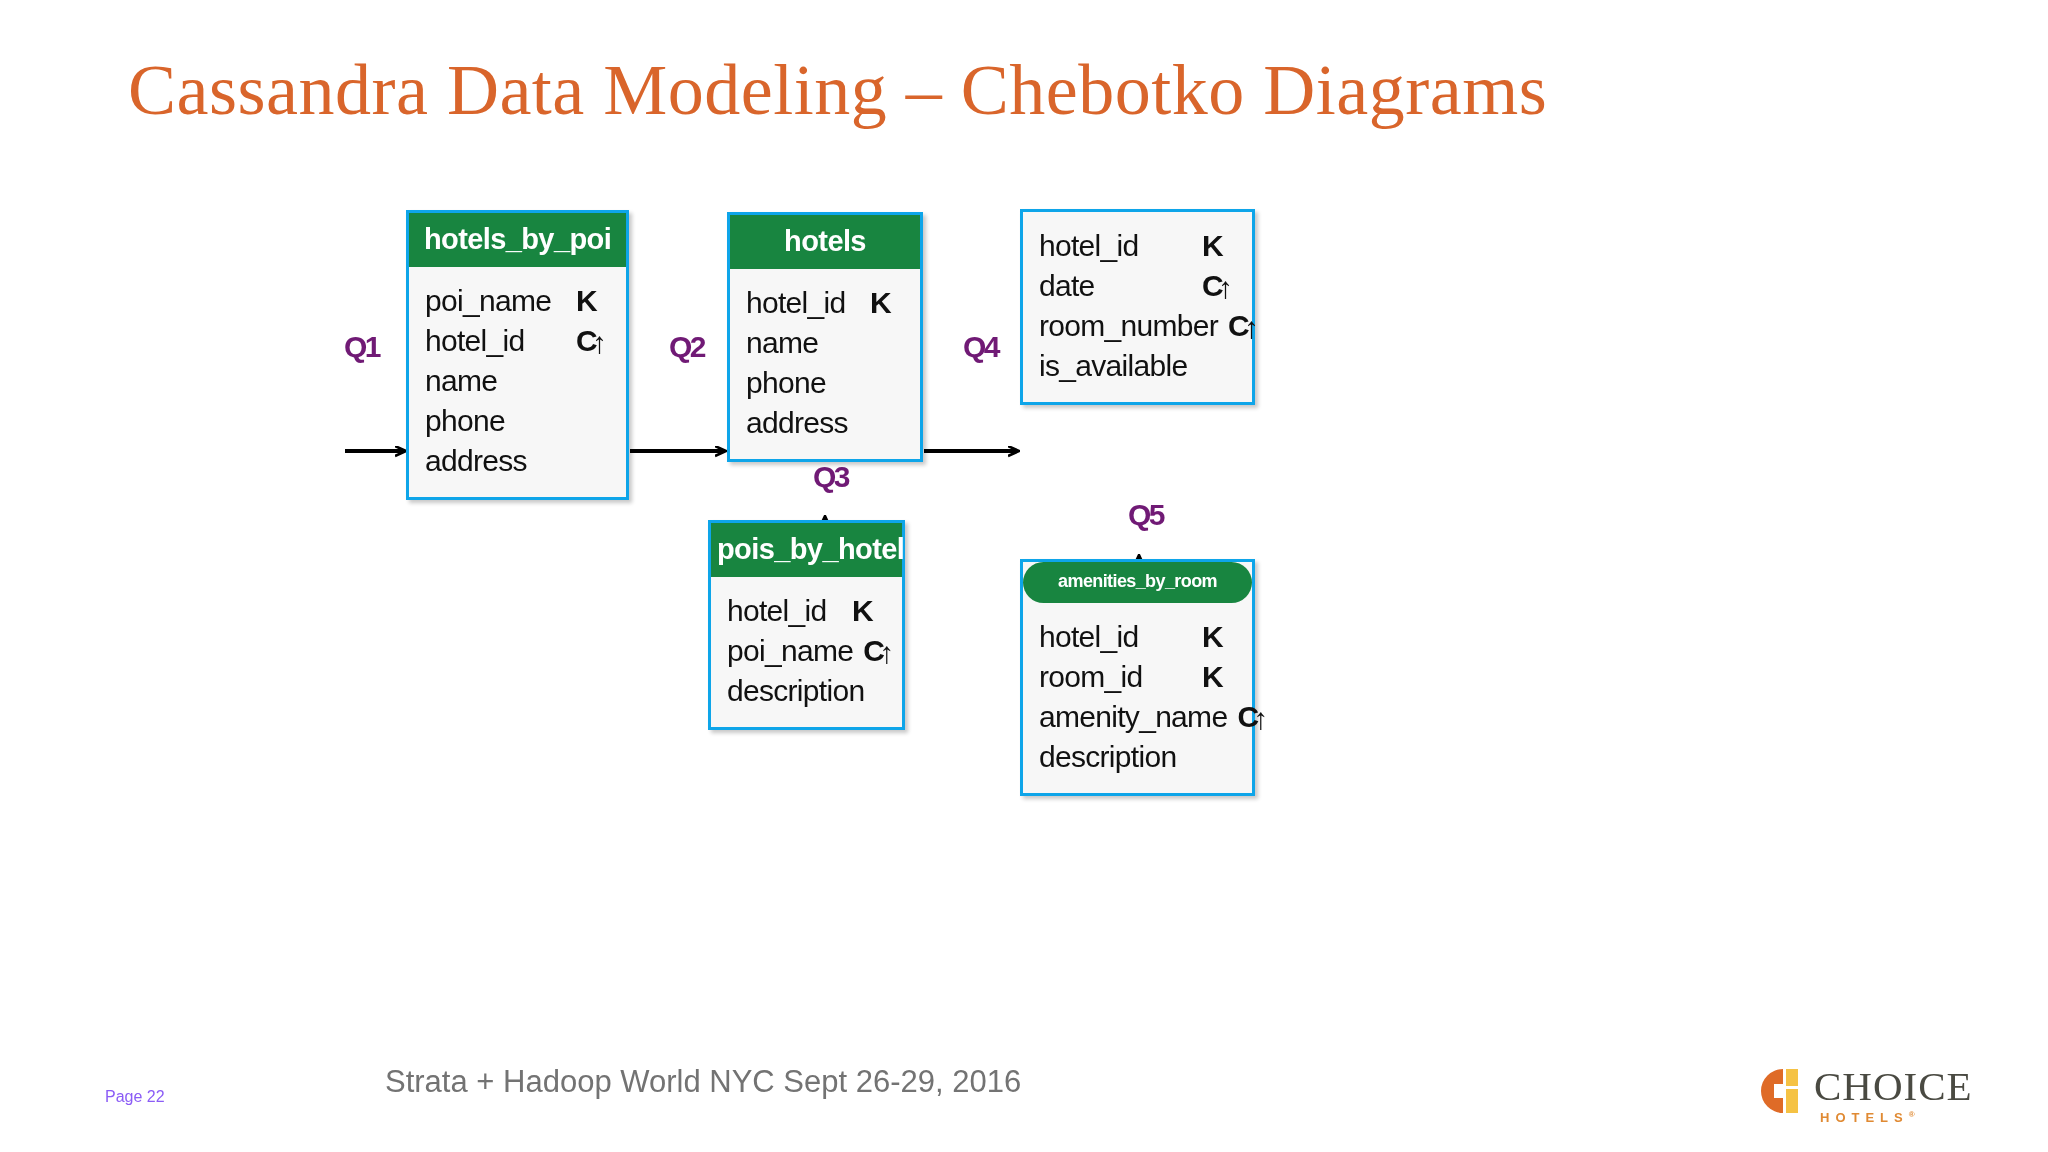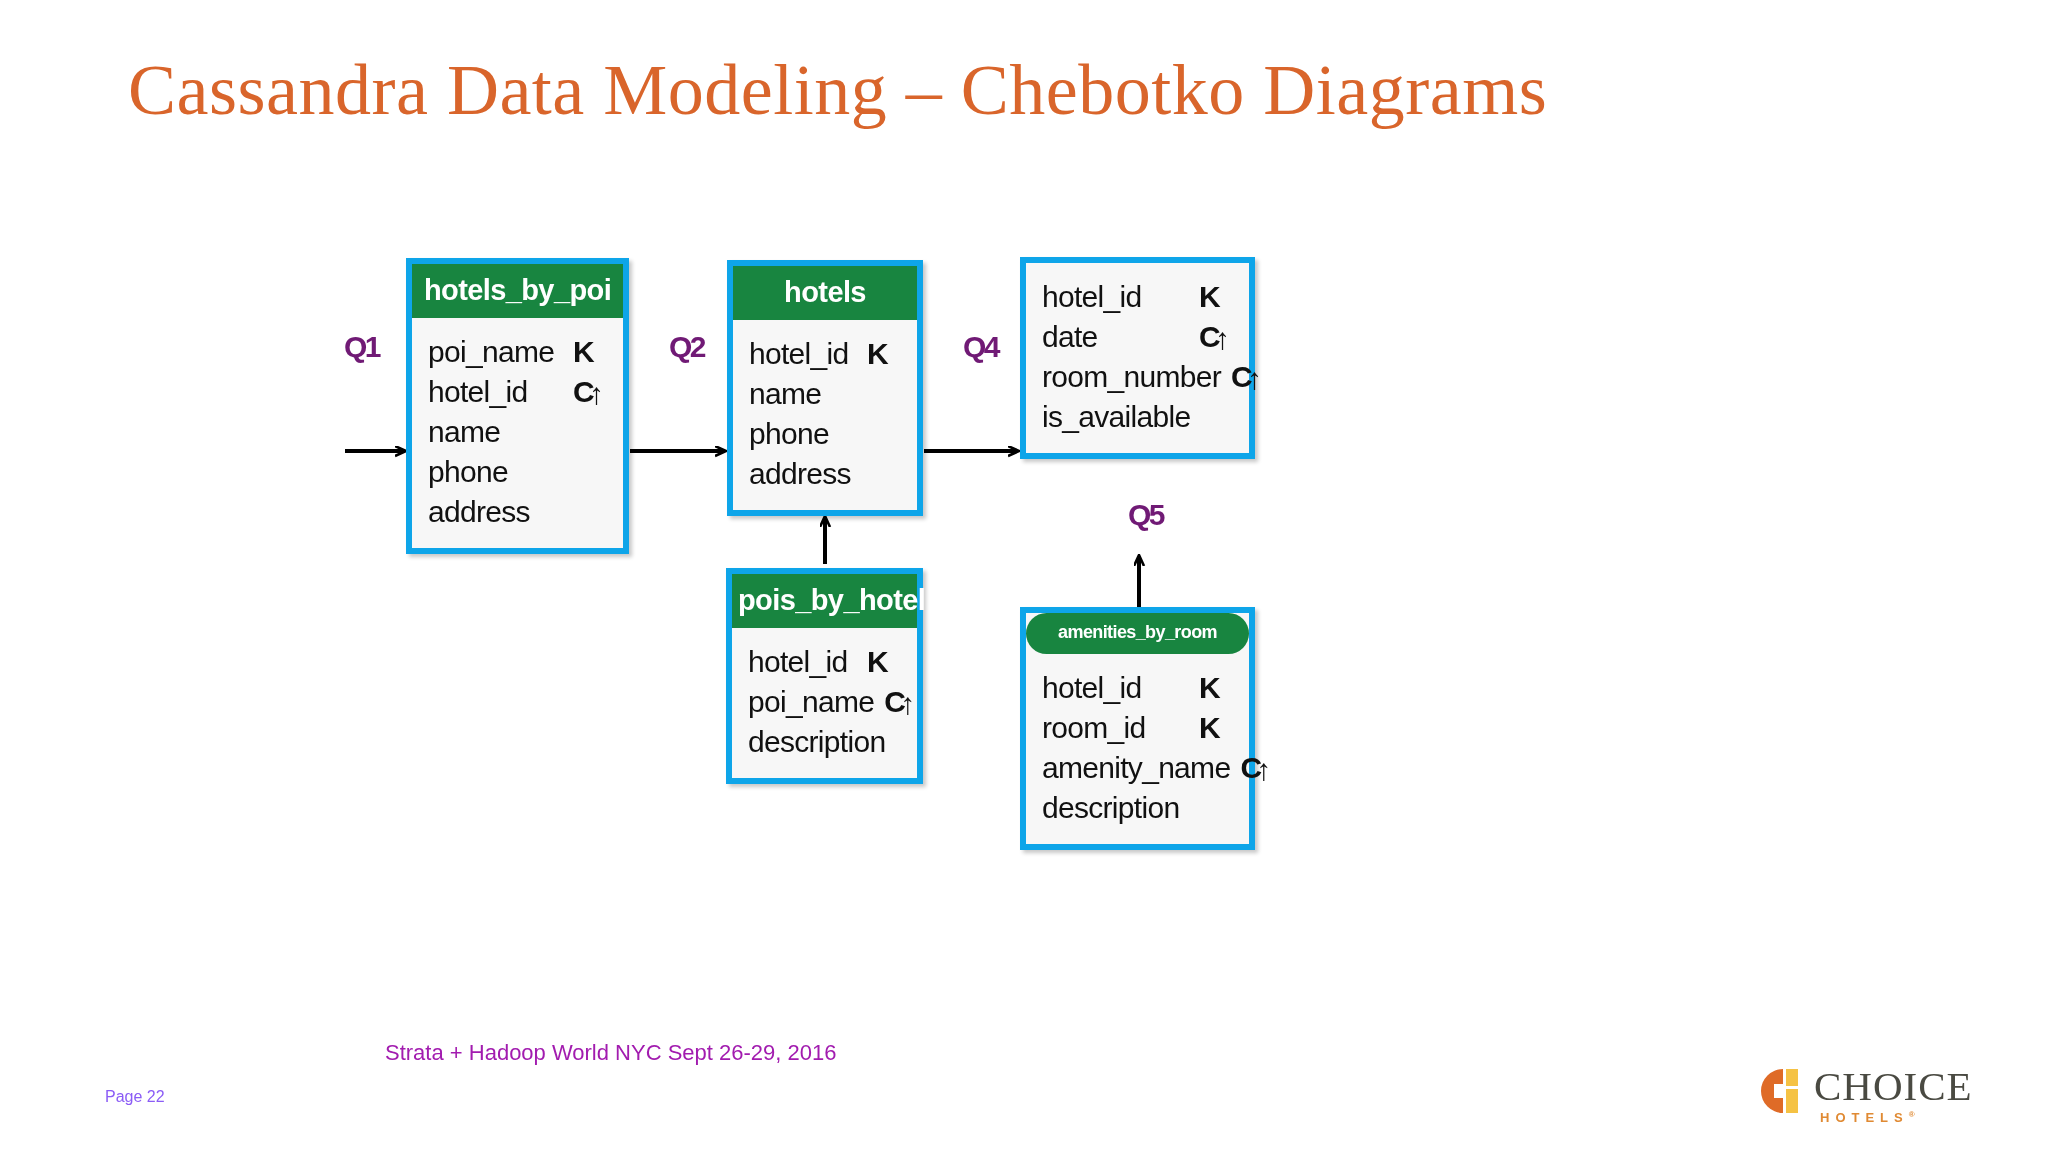--- a/index.html
+++ b/index.html
@@ -37,24 +37,23 @@
     position: absolute;
     left: 0; top: 0;
     width: 2048px; height: 1152px;
     pointer-events: none;
   }
 
   
   .ctable {
     position: absolute;
     background: #F7F7F7;
-    border: 6px solid #0ea5e9;
+    border: 3px solid #0ea5e9;
     box-shadow: 3px 3px 4px rgba(0,0,0,0.22);
     box-sizing: border-box;
-    margin-top: 48px;
   }
   .ctable-head {
     background: #188540;
     color: #ffffff;
     font-weight: bold;
     text-align: center;
     font-size: 29px;
     line-height: 1.22;
     padding: 9px 6px 10px 6px;
     letter-spacing: -0.6px;
@@ -88,21 +87,21 @@
     font-size: 30px;
     margin-left: -5px;
     position: relative;
     top: 2px;
   }
 
   
   #tbl-hotels-by-poi { left: 406px; top: 210px; width: 223px; }
   #tbl-hotels        { left: 727px; top: 212px; width: 196px; }
   #tbl-available     { left: 1020px; top: 209px; width: 235px; }
-  #tbl-pois          { left: 726px; top: 520px; width: 197px; }
+  #tbl-pois          { left: 708px; top: 520px; width: 197px; }
   #tbl-amenities     { left: 1020px; top: 559px; width: 235px; }
 
   #tbl-available .ctable-head { font-size: 27px; }
   #tbl-amenities .ctable-head { font-size: 18px; border-radius: 24px; }
 
   
   .qlabel {
     position: absolute;
     font-family: "Liberation Sans", sans-serif;
     font-size: 30px;
@@ -122,23 +121,23 @@
   
   .footer-page {
     position: absolute;
     left: 105px; top: 1088px;
     font-size: 16px;
     color: #8b5cf6;
     letter-spacing: 0px;
   }
   .footer-center {
     position: absolute;
-    left: 385px; top: 1040px;
-    font-size: 22px;
-    color: #a21caf;
+    left: 385px; top: 1064px;
+    font-size: 31px;
+    color: #737373;
   }
 
   
   .logo {
     position: absolute;
     left: 1760px;
     top: 1068px;
     width: 230px;
     height: 62px;
   }

